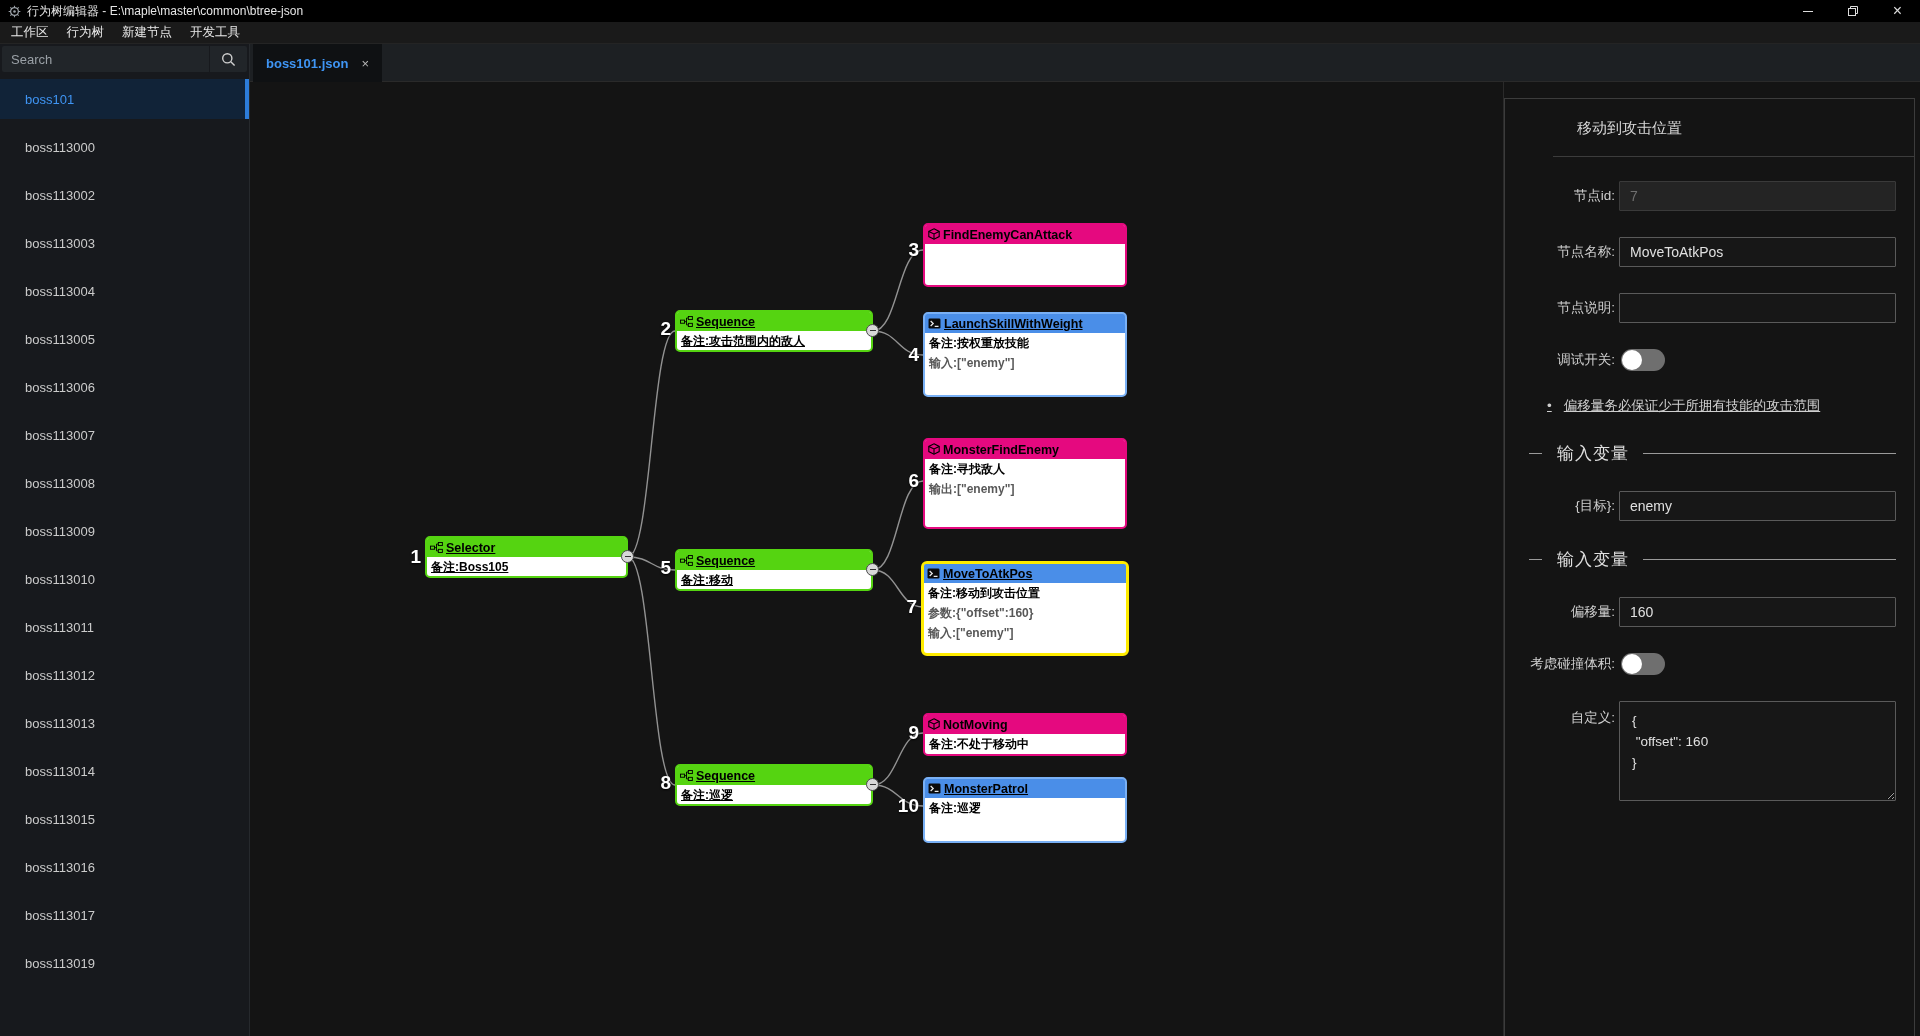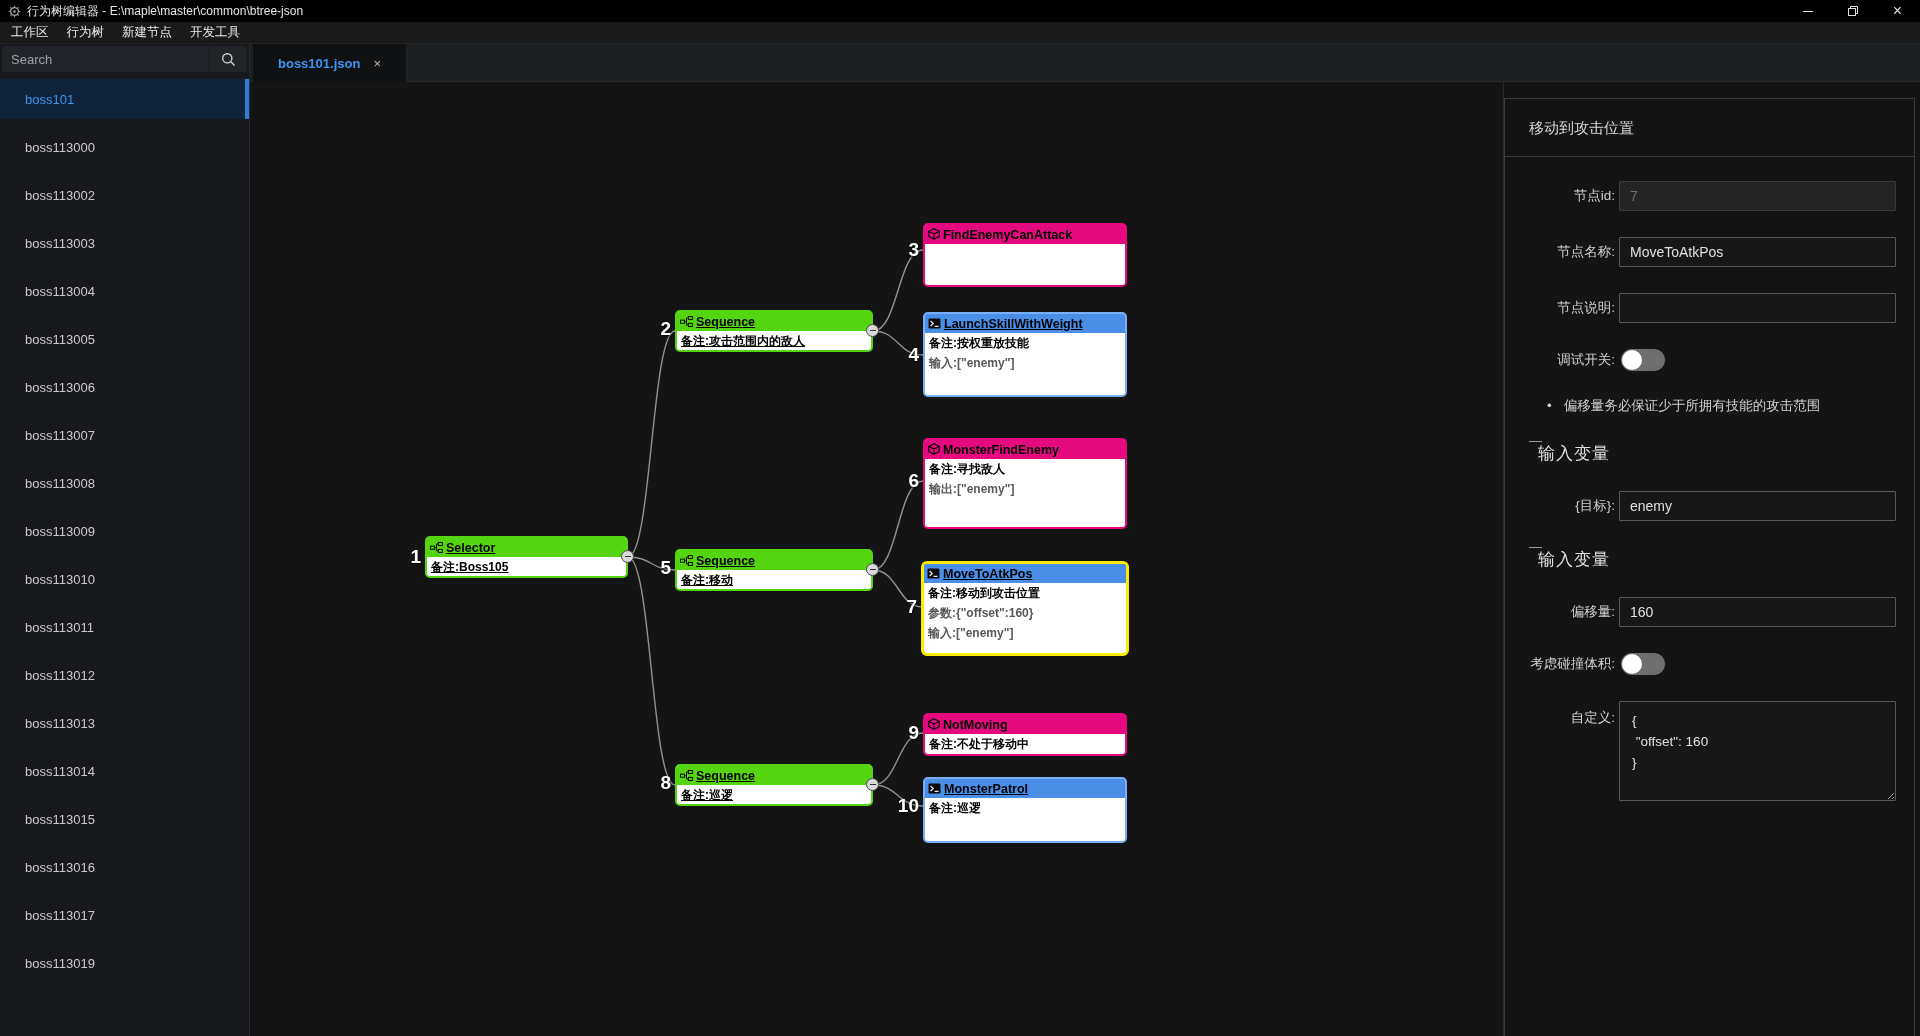--- a/index.html
+++ b/index.html
@@ -37,21 +37,21 @@
   .side-item.selected { background:#112338; color:var(--accent);
                         border-top:4px solid transparent; border-bottom:4px solid transparent;
                         background-clip:padding-box; }
   .side-item.selected::after { content:''; position:absolute; right:0; top:0; bottom:0;
                                width:4px; background:var(--side-accent); }
 
   
   .tabstrip { position:absolute; left:250px; top:44px; right:0; height:38px; background:#1d2023;
               border-bottom:1px solid #2a2a2a; display:flex; z-index:20; }
   .tab { height:38px; margin-left:3px; background:#0f1113; display:flex; align-items:center;
-         padding:0 25px; gap:13px; }
+         padding:0 13px; gap:13px; }
   .tab-label { color:var(--accent); font-size:13px; font-weight:bold; }
   .tab-close { color:#b8b8b8; font-size:13px; }
 
   
   .stage { position:absolute; inset:0; z-index:5; }
   .edges { position:absolute; left:0; top:0; }
   .edge { fill:none; stroke:var(--edge); stroke-width:1.4px; opacity:.85; }
 
   .node { position:absolute; background:#fff; border:2px solid; border-radius:5px; z-index:6; }
   .node .hd { height:19px; display:flex; align-items:center; padding:0 3px; gap:3px;
@@ -69,36 +69,36 @@
   .connector::after { content:''; position:absolute; left:2.5px; right:2.5px; top:4.5px;
                       height:1.5px; background:#333; }
   .nodenum { position:absolute; transform:translate(-100%,-50%); color:#fff; font-size:19px;
              font-weight:bold; z-index:7; text-shadow:0 1px 2px #000; }
 
   
   .rightpanel { position:absolute; left:1503px; top:82px; right:0; bottom:0; background:#141414;
                 border-left:1px solid #2a2a2a; z-index:25; }
   .panel-box { position:absolute; left:0; top:16px; right:5px; bottom:-2px; border:1px solid #3c3c3c; }
   .panel-title { height:58px; line-height:58px; padding-left:24px; color:#d8d8d8; font-size:15px;
-                 border-bottom:1px solid #3c3c3c; }
+                 border-bottom:1px solid #3c3c3c;margin-left:48px; }
   .panel-body { padding:24px 18px 0 18px; }
   .prow { display:flex; align-items:center; margin-bottom:26px; }
   .prow.top { align-items:flex-start; }
   .plabel { width:92px; min-width:92px; text-align:right; color:#cfcfcf; font-size:13.5px;
             margin-right:4px; white-space:nowrap; }
   .prow.top .plabel { padding-top:8px; }
   .pinput { flex:1; height:30px; background:#171717; border:1px solid #5a5a5a; color:#e0e0e0;
             font-size:14px; padding:0 10px; font-family:inherit; border-radius:1px; outline:none; }
   .pinput.disabled { background:#242424; border-color:#3a3a3a; color:#6f6f6f; }
   .toggle { width:44px; height:22px; border-radius:11px; background:#6f6f6f; position:relative; margin-left:2px; }
   .toggle::after { content:''; position:absolute; top:1px; left:1px; width:20px; height:20px;
                    background:#fff; border-radius:50%; }
-  .pnote { margin:0 0 26px 24px; color:#cfcfcf; font-size:13.5px; }
+  .pnote { margin:0 0 26px 24px; color:#cfcfcf; font-size:13.5px;text-decoration:underline; }
   .pnote::before { content:'•'; margin-right:12px; }
-  .psection { display:flex; align-items:flex-start; height:24px; margin-bottom:26px;flex-direction:column; }
+  .psection { display:flex; align-items:center; height:24px; margin-bottom:26px; }
   .psection .dash { width:13px; height:1px; background:#9a9a9a; margin-left:6px; }
   .psection .stx { color:#e0e0e0; font-size:17px; margin:0 14px 0 15px; letter-spacing:1px; }
   .psection .sline { flex:1; height:1px; background:#9a9a9a; }
   .ptextarea { flex:1; height:100px; background:#171717; border:1px solid #5a5a5a; color:#e0e0e0;
                font-size:13.5px; padding:8px 12px; font-family:inherit; resize:vertical;
                line-height:21px; border-radius:1px; outline:none; white-space:pre; }
 </style>
 </head>
 <body>
 

